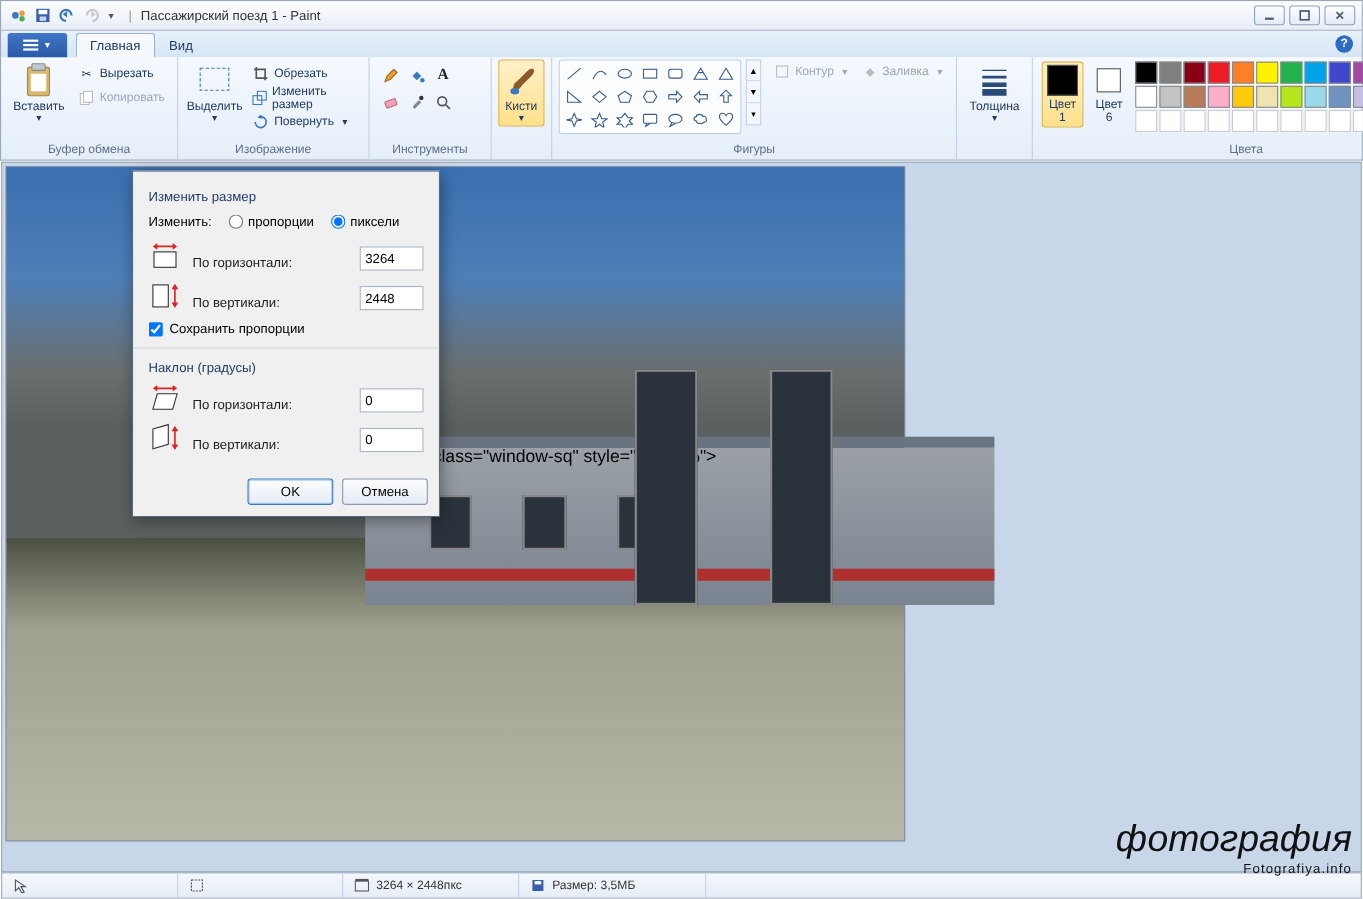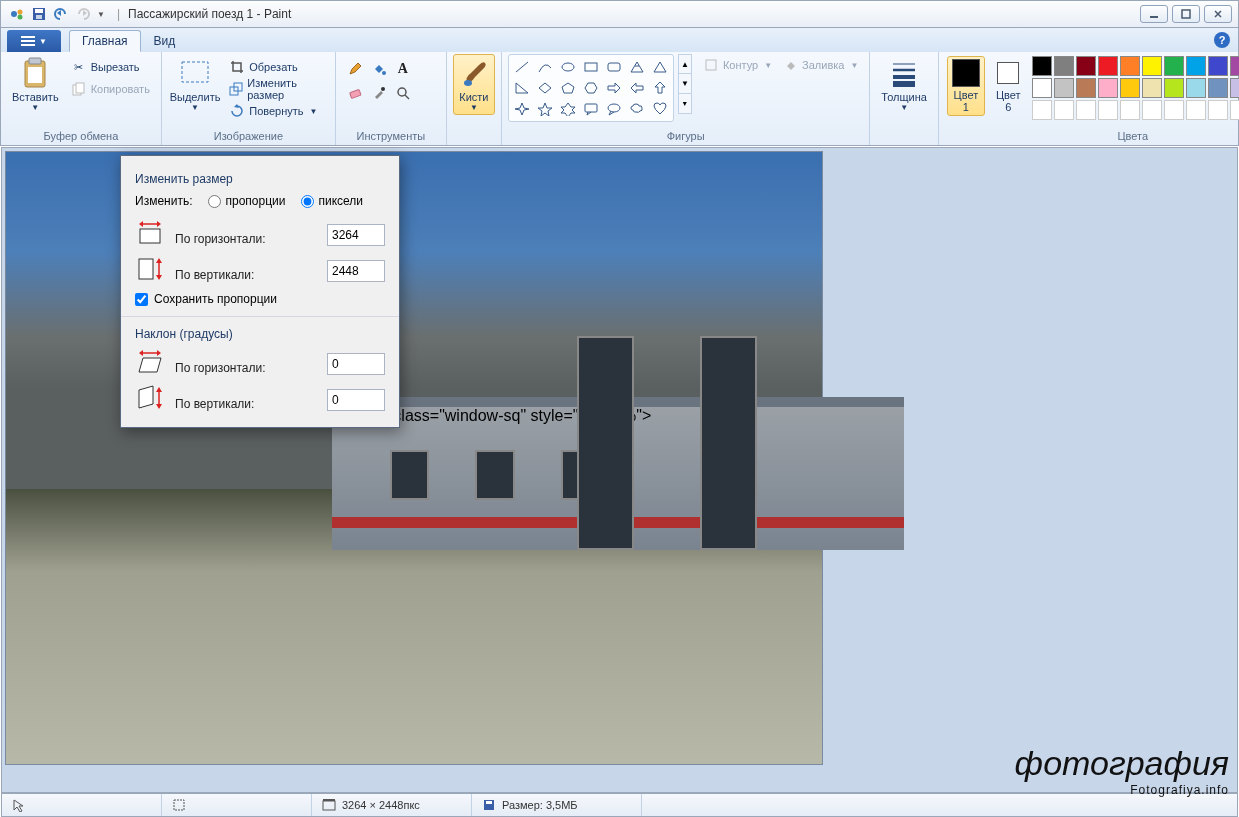--- a/index.html
+++ b/index.html
@@ -589,20 +589,24 @@
           <svg width="30" height="28">
             <path d="M4 6 L18 2 L18 20 L4 24 Z" fill="#fff" stroke="#333"></path>
             <path d="M24 6 L24 22" stroke="#d22" stroke-width="1.5"></path>
             <path d="M24 3 L21 8 L27 8 Z M24 25 L21 20 L27 20 Z" fill="#d22"></path>
           </svg>
         </div>
       <div class="rlabel">По вертикали:</div>
       <input type="text" value="0" style="">
     </div>
   </div>
+  <div class="dlg-buttons">
+    <button class="primary">OK</button>
+    <button>Отмена</button>
+  </div>
 </div>
 
 <div class="statusbar">
   <div class="cell" style="width:160px">
       <span>
         <svg width="14" height="14">
           <path d="M2 2 L2 12 L5 9 L8 14 L10 13 L7 8 L11 8 Z" fill="none" stroke="#555"></path>
         </svg>
       </span>
     </div>

